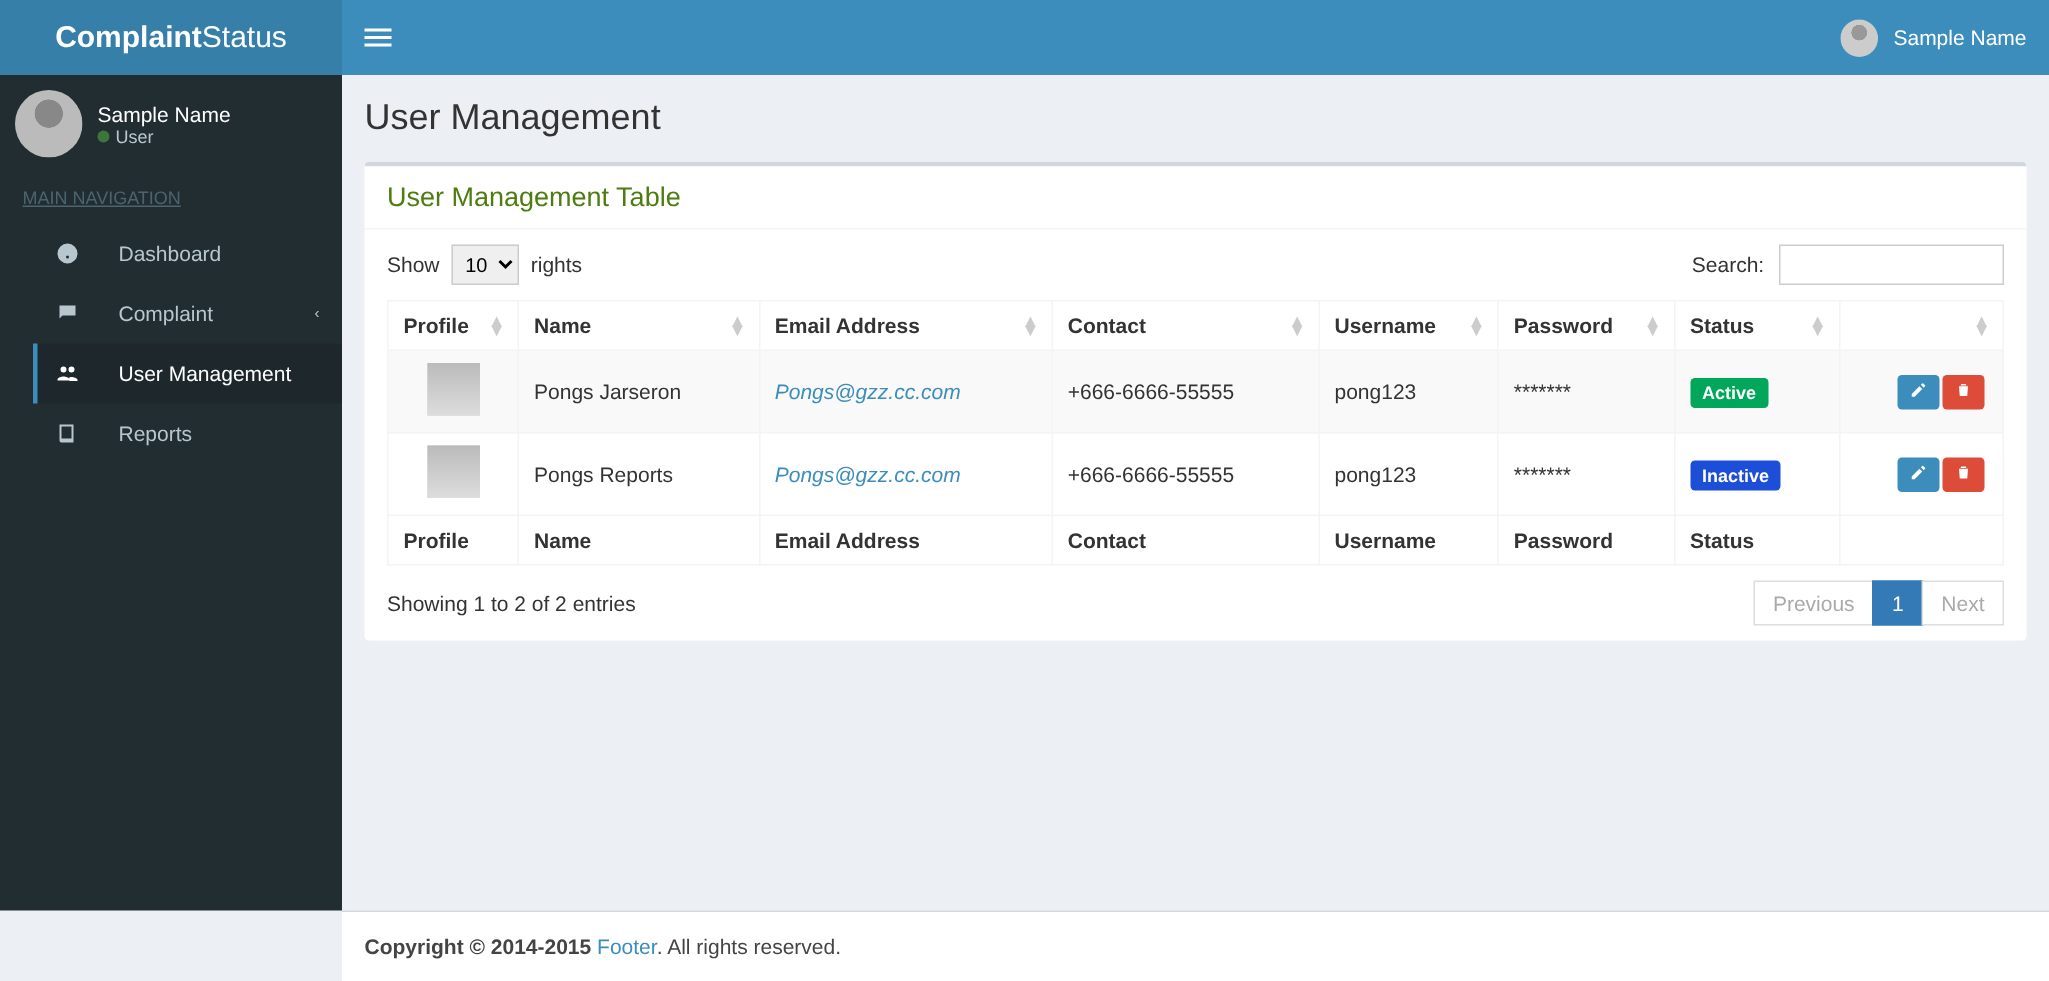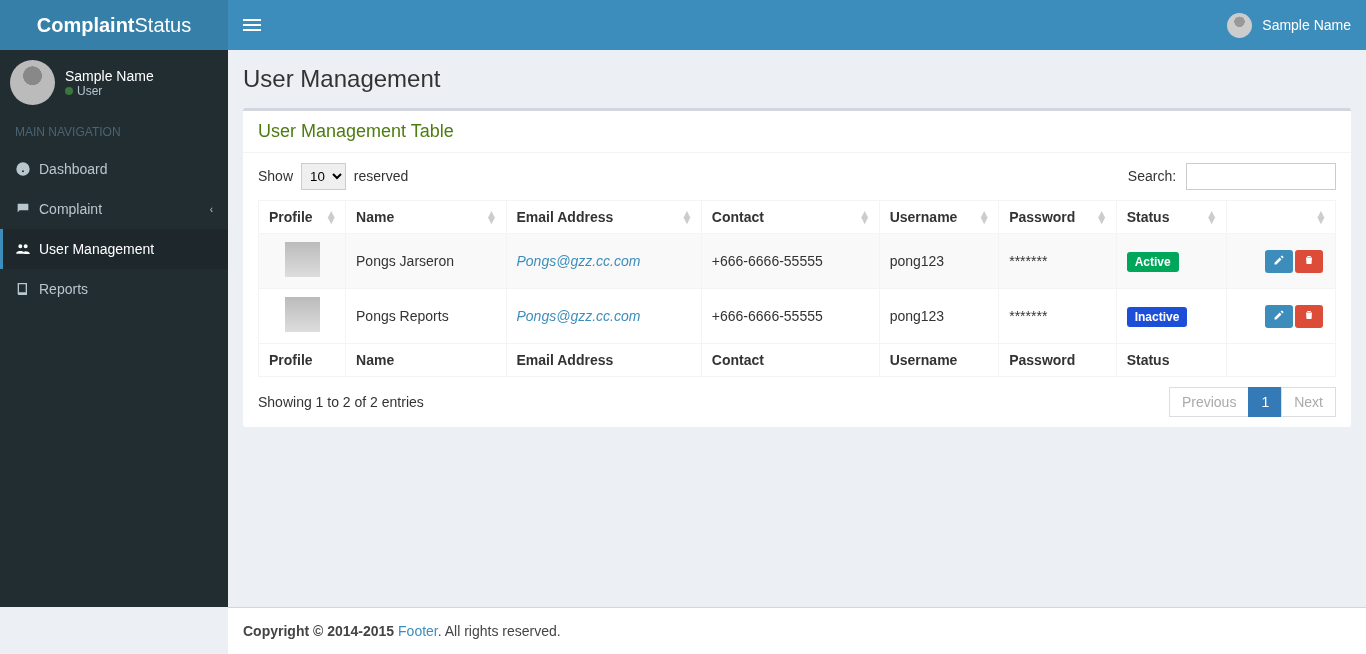--- a/index.html
+++ b/index.html
@@ -14,22 +14,22 @@
 .navbar-right { display: flex; align-items: center; gap: 10px; color: #fff; }
 .avatar-sm { width: 25px; height: 25px; border-radius: 50%; background: #ddd; display: inline-block; background-image: radial-gradient(circle at 50% 35%, #999 25%, #ccc 26%); }
 
 .main-row { display: flex; flex: 1; }
 .sidebar { width: 228px; background: #222d32; color: #b8c7ce; display: flex; flex-direction: column; }
 .user-panel { display: flex; align-items: center; padding: 10px; gap: 10px; }
 .avatar-md { width: 45px; height: 45px; border-radius: 50%; background: #555; background-image: radial-gradient(circle at 50% 35%, #888 25%, #bbb 26%); }
 .user-info .name { color: #fff; font-size: 14px; }
 .user-info .role { font-size: 12px; }
 .status-dot { width: 8px; height: 8px; background: #3c763d; border-radius: 50%; display: inline-block; margin-right: 4px; }
-.nav-header { padding: 10px 15px; color: #4b646f; font-size: 12px; }
-.nav-item { display: flex; align-items: center; padding: 12px 15px; color: #b8c7ce; cursor: pointer; gap: 8px; position: relative; }
+.nav-header { padding: 10px 15px; color: #4b646f; font-size: 12px; text-decoration: underline; }
+.nav-item { display: flex; align-items: center; padding: 12px 15px; color: #b8c7ce; cursor: pointer; gap: 26px; position: relative; margin-left: 22px; }
 .nav-item.active { background: #1e282c; color: #fff; border-left: 3px solid #3c8dbc; padding-left: 12px; }
 .nav-item .chev { position: absolute; right: 15px; font-size: 10px; }
 .icon { width: 16px; height: 16px; display: inline-flex; align-items: center; justify-content: center; }
 
 .content { flex: 1; display: flex; flex-direction: column; }
 .content-header { padding: 15px; }
 .content-header h1 { font-size: 24px; font-weight: 500; color: #333; }
 .box { background: #fff; margin: 0 15px 15px; border-top: 3px solid #d2d6de; border-radius: 3px; padding: 0; }
 .box-header { padding: 10px 15px; font-size: 18px; color: #4d7c0f; border-bottom: 1px solid #f4f4f4; }
 .box-body { padding: 10px 15px; }
@@ -134,21 +134,21 @@
       <div class="content-header">
         <h1>User Management</h1>
       </div>
       <div class="box">
         <div class="box-header">User Management Table</div>
         <div class="box-body">
           <div class="dt-controls">
             <div class="dt-length">
               <span>Show</span>
               <select><option>10</option></select>
-              <span>reserved</span>
+              <span>rights</span>
             </div>
             <div class="dt-filter">
               <span>Search:</span>
               <input type="text" style="">
             </div>
           </div>
 
           <table class="data">
             <thead>
               <tr id="thead-row">

